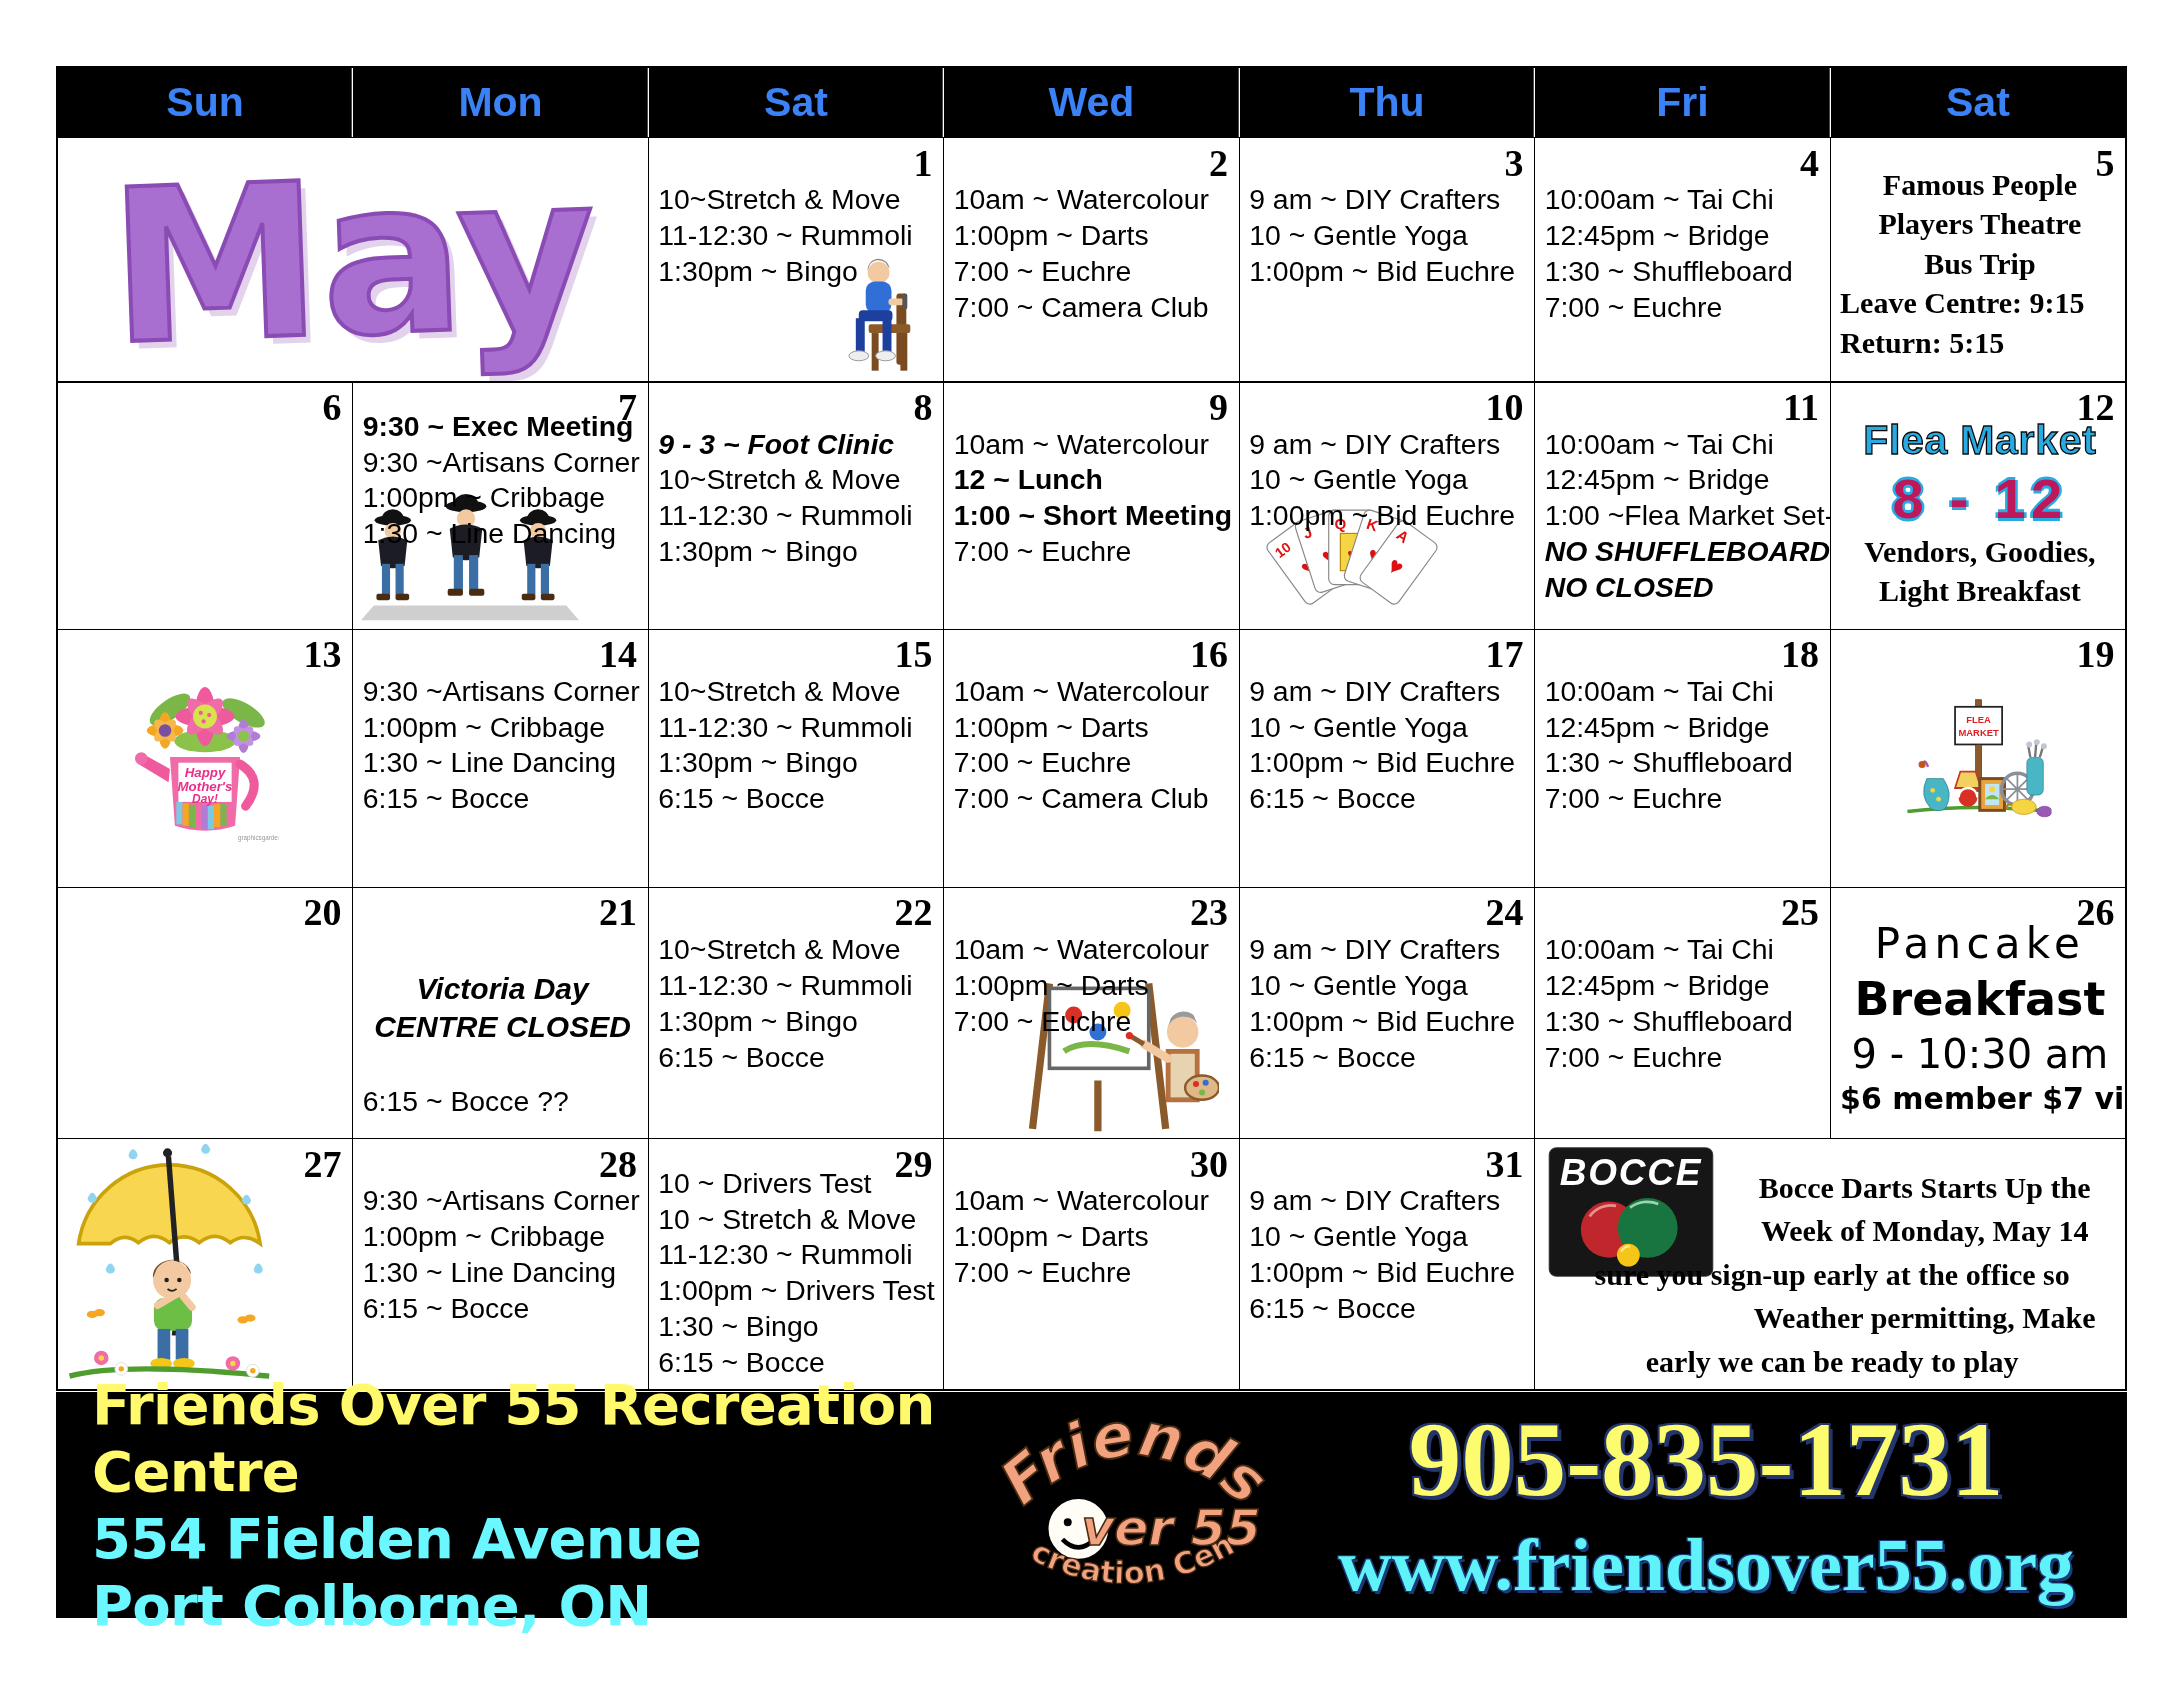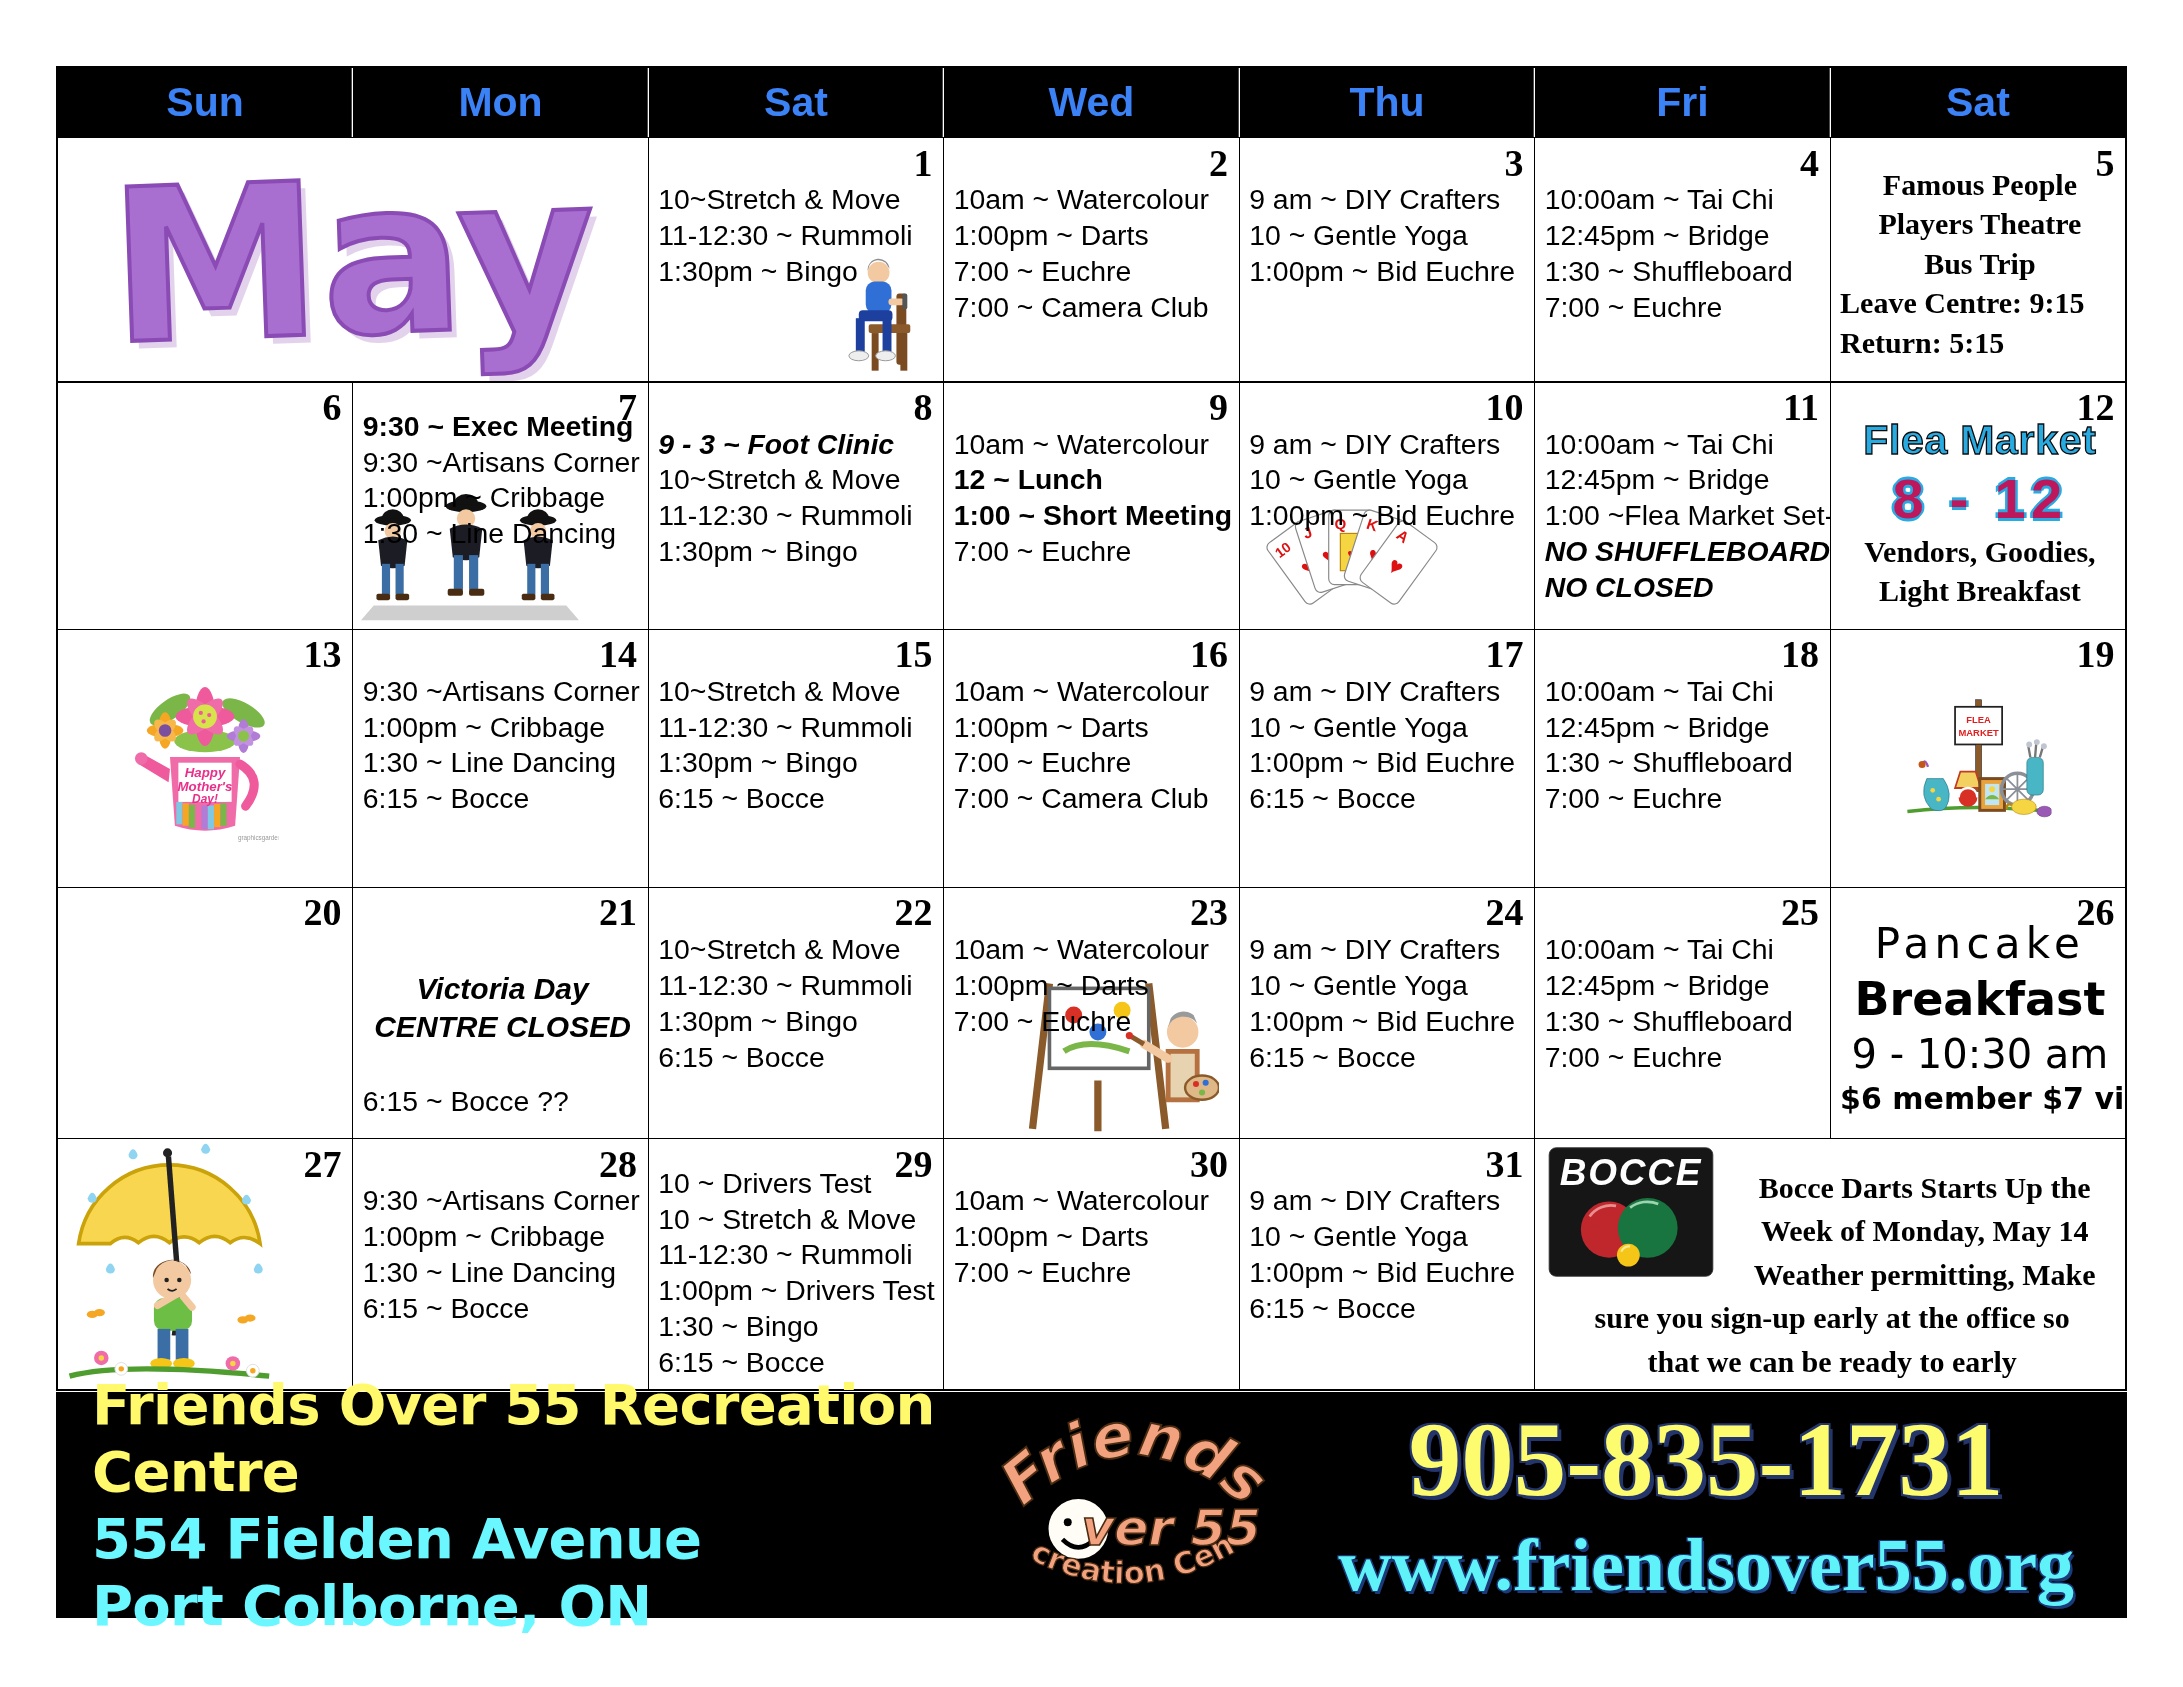--- a/index.html
+++ b/index.html
@@ -568,23 +568,23 @@
           <div class="ev">9 am ~ DIY Crafters</div>
           <div class="ev">10 ~ Gentle Yoga</div>
           <div class="ev">1:00pm ~ Bid Euchre</div>
           <div class="ev">6:15 ~ Bocce</div>
         </div>
       </div>
       <div class="cell flush" style="grid-column: span 2;">
         <div class="events">
           <div class="ev s-bz1">Bocce Darts Starts Up the</div>
           <div class="ev s-bz1">Week of Monday, May 14</div>
+          <div class="ev s-bz2">sure you sign-up early at the office so</div>
           <div class="ev s-bz1">Weather permitting, Make</div>
-          <div class="ev s-bz2">sure you sign-up early at the office so</div>
-          <div class="ev s-bz2">that we can be ready to early</div>
+          <div class="ev s-bz2">early we can be ready to play</div>
         </div>
   <div class="art art-bocce">
     <svg viewBox="0 0 190 150">
       <rect x="2" y="2" width="186" height="146" rx="8" fill="#161616" stroke="#333"></rect>
       <text x="95" y="44" text-anchor="middle" font-size="42" font-weight="bold" fill="#fff" letter-spacing="2">BOCCE</text>
       <circle cx="70" cy="95" r="32" fill="#c0272d"></circle>
       <path d="M48 80 a30 30 0 0 1 30 -12" stroke="#e89090" stroke-width="3" fill="none"></path>
       <circle cx="114" cy="93" r="34" fill="#19753f"></circle>
       <path d="M94 70 a32 32 0 0 1 32 -4" stroke="#9fd4b2" stroke-width="3" fill="none"></path>
       <circle cx="92" cy="124" r="13" fill="#f5c518"></circle>

